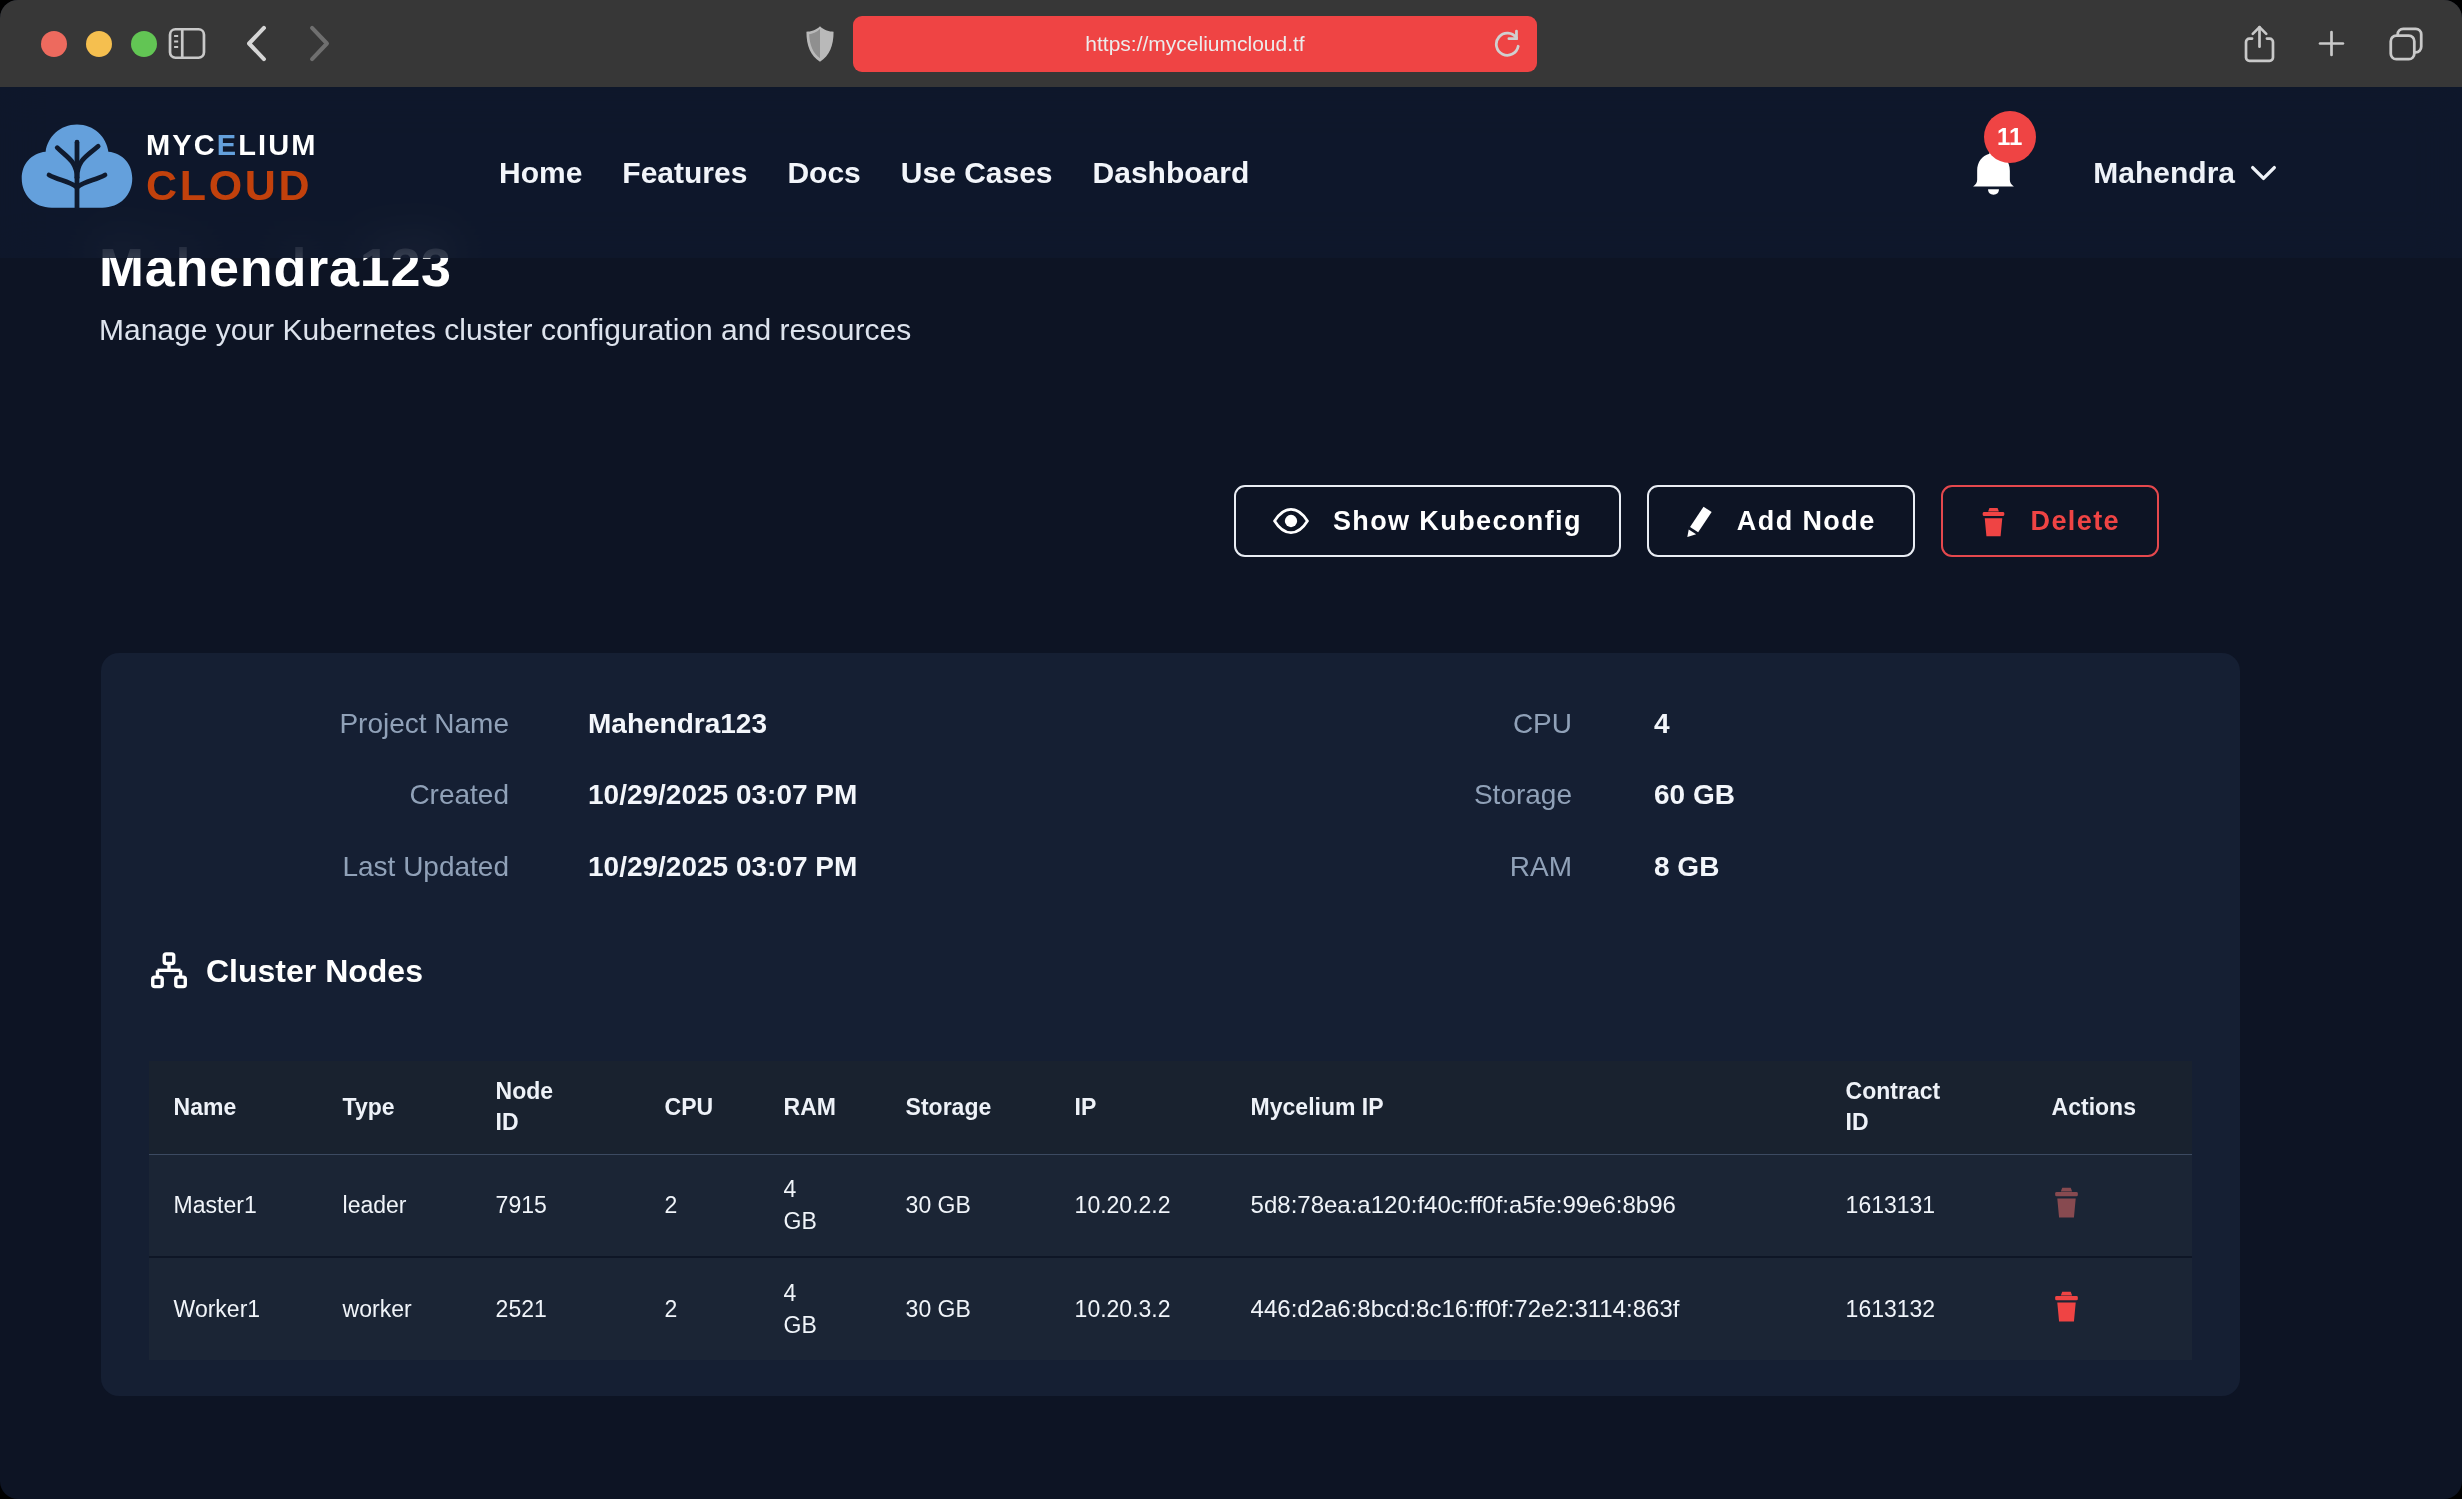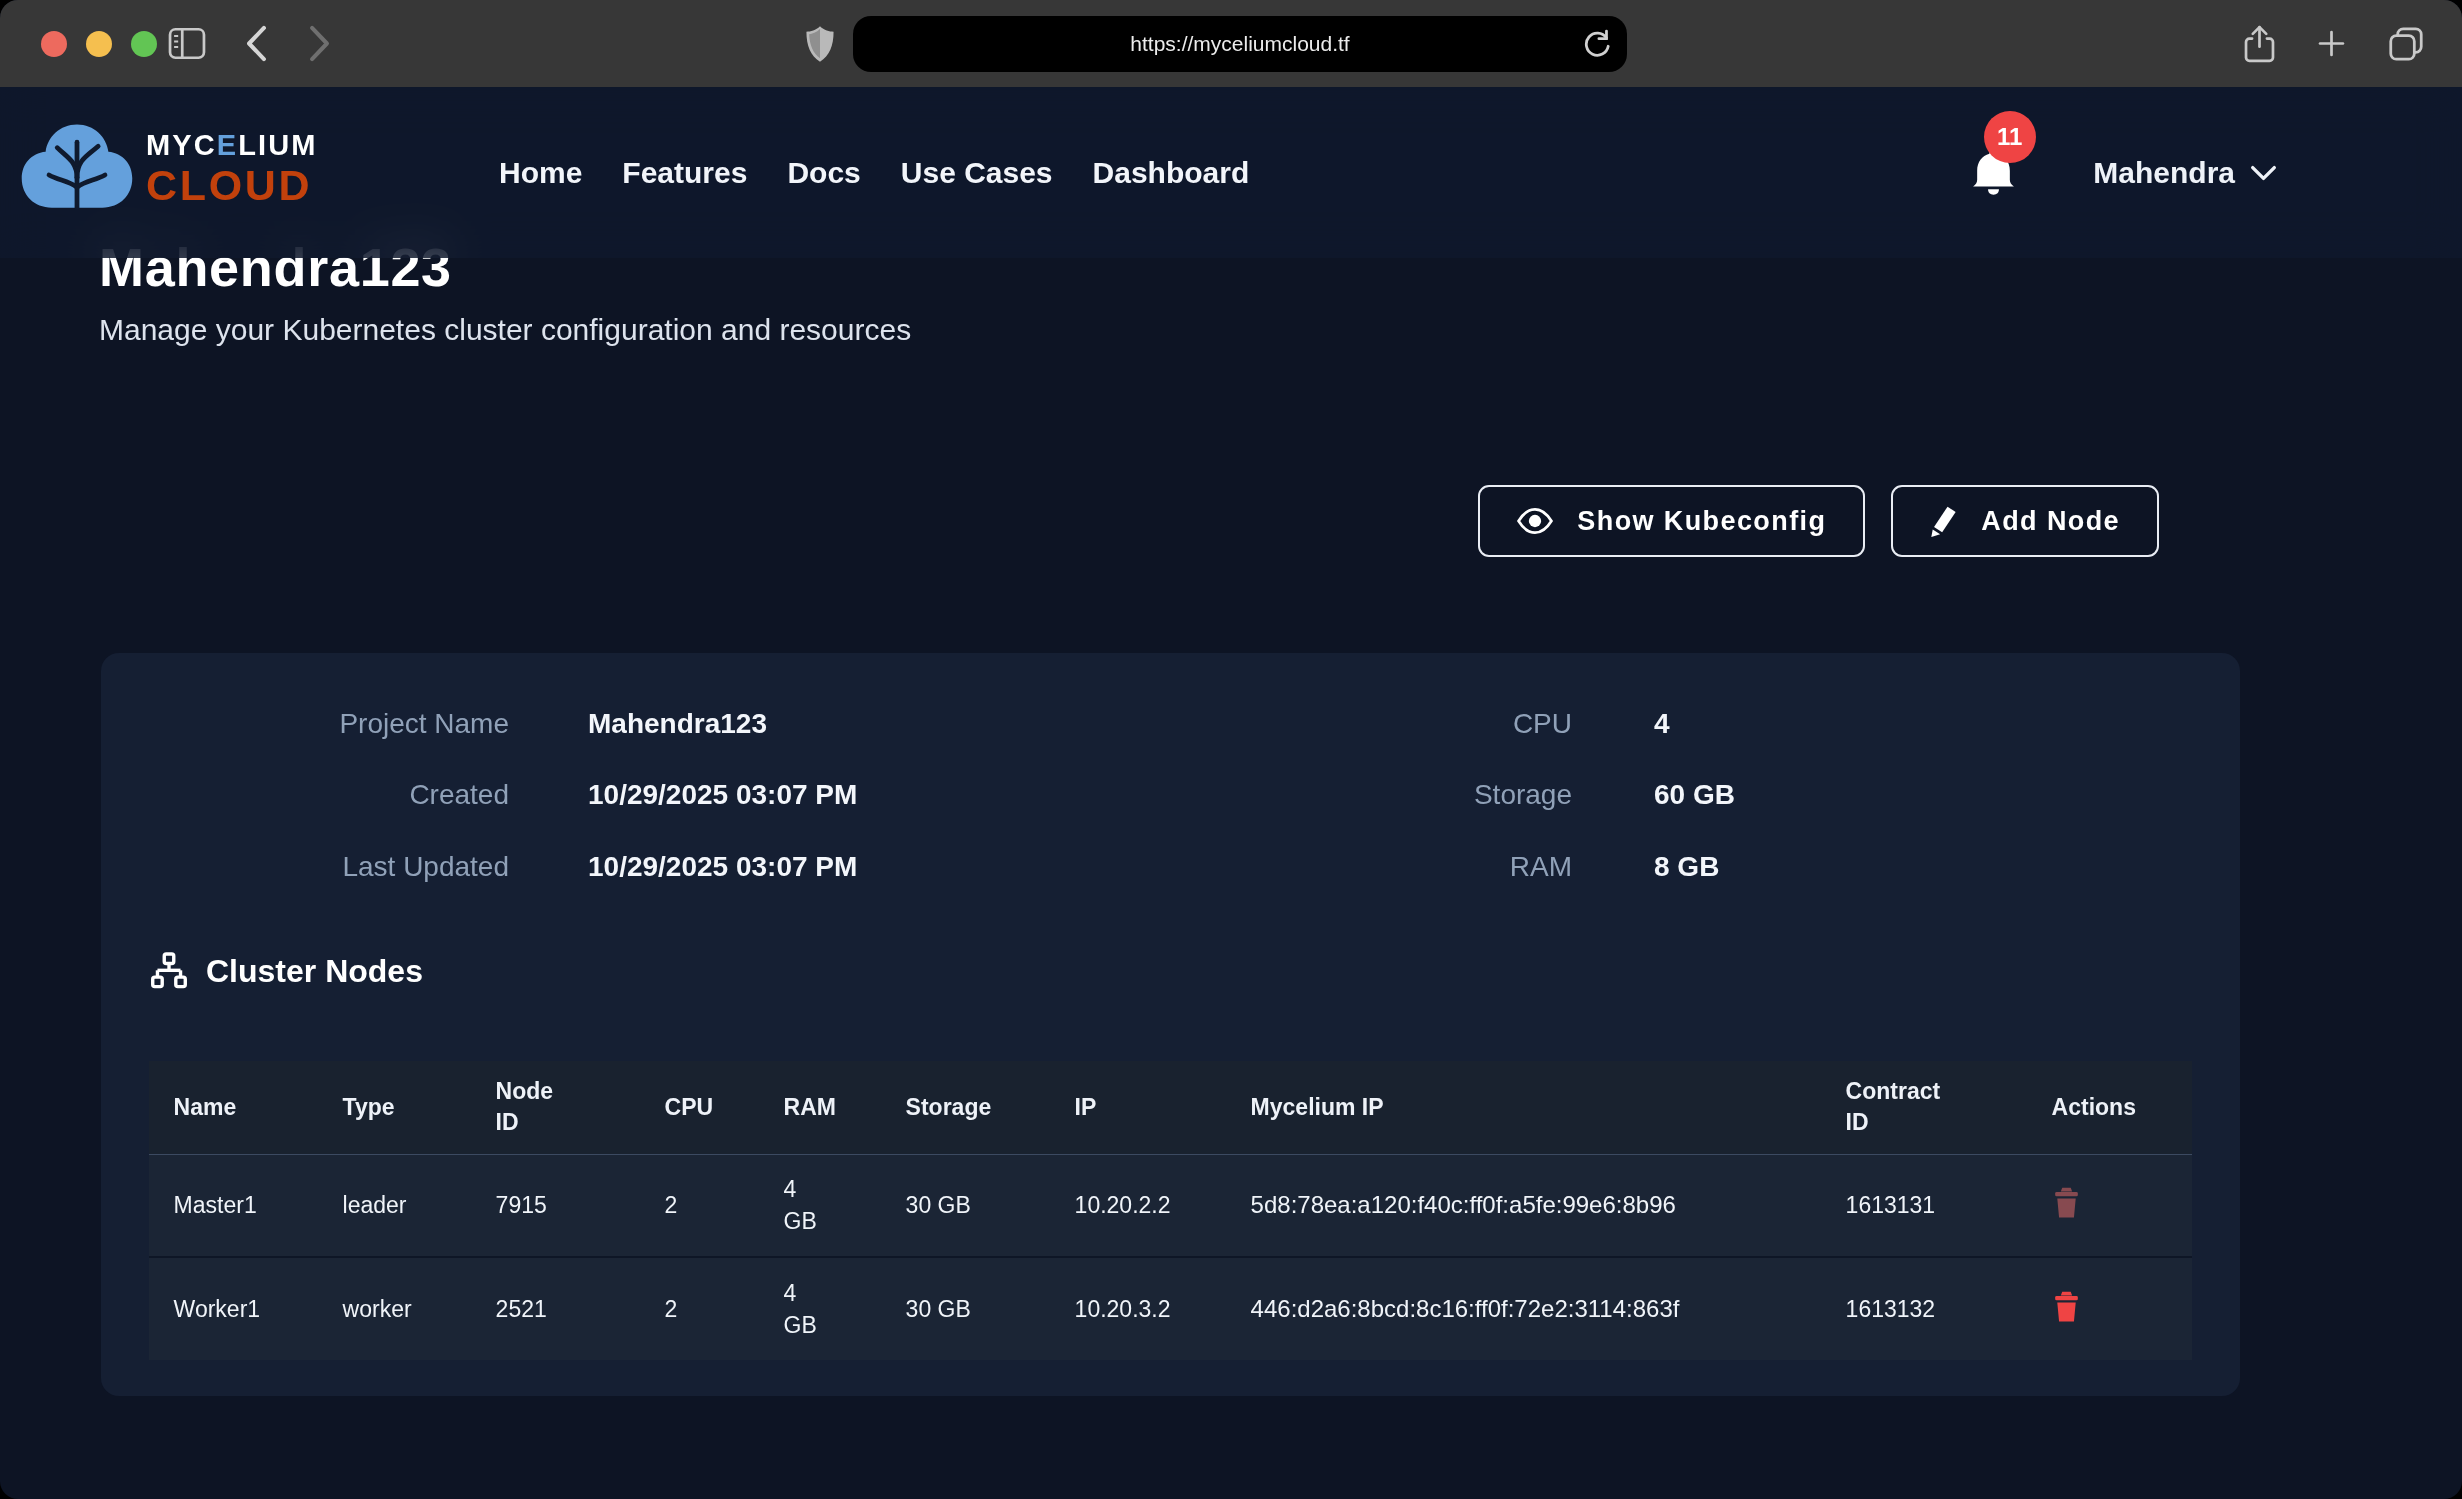--- a/index.html
+++ b/index.html
@@ -9,21 +9,21 @@
   .window { position:relative; width:2462px; height:1499px; background:#0d1424;
             border-radius:18px; overflow:hidden; }
 
   
   .chrome { position:absolute; top:0; left:0; right:0; height:87px; background:#373737; z-index:20; }
   .lights { position:absolute; left:41px; top:31px; display:flex; gap:19px; }
   .light { width:26px; height:26px; border-radius:50%; }
   .light.red{background:#ed6a5e;} .light.yellow{background:#f5bf4f;} .light.green{background:#62c554;}
   .chrome-btn { position:absolute; top:0; height:87px; display:flex; align-items:center; }
   .chrome-center { position:absolute; left:805px; top:0; height:87px; display:flex; align-items:center; gap:18px; }
-  .url-bar { position:relative; width:774px; height:56px; background:#000000; border-radius:18px;
+  .url-bar { position:relative; width:684px; height:56px; background:#ef4444; border-radius:9px;
              display:flex; align-items:center; justify-content:center; }
   .url-text { font-size:21px; color:#ececec; }
   .reload { position:absolute; right:15px; top:13.7px; }
   .chrome-right { position:absolute; right:38px; top:0; height:87px; display:flex; align-items:center; gap:41px; }
 
   
   .page-title { position:absolute; left:99px; top:236px; font-size:54px; font-weight:700;
                 color:#ffffff; z-index:1; letter-spacing:0.7px; }
   .page-subtitle { position:absolute; left:99px; top:313px; font-size:30px; color:#dde3ed; z-index:1; }
 
@@ -197,20 +197,28 @@
         <circle cx="26" cy="19" r="9" fill="#ffffff"></circle>
       </svg>
       <span>Show Kubeconfig</span>
     </button>
     <button class="btn">
       <svg width="27" height="33" viewBox="0 0 40 48" fill="#ffffff">
         <path d="M26 2 L38 10 L18 40 L6 32 Z"></path>
         <path d="M4 36 L15 43 L2 47 Z"></path>
       </svg>
       <span>Add Node</span>
+    </button>
+    <button class="btn btn-delete">
+      <svg width="27" height="33" viewBox="0 0 40 48" fill="#ef4444">
+        <rect x="4" y="10" width="32" height="6" rx="2"></rect>
+        <path d="M14 4 L26 4 L28 9 L12 9 Z"></path>
+        <path d="M7 19 L33 19 L30.5 46 L9.5 46 Z"></path>
+      </svg>
+      <span>Delete</span>
     </button>
   </div>
 
   <section class="card">
 
     <span class="info-label il-left r1">Project Name</span>
     <span class="info-value iv-left r1">Mahendra123</span>
     <span class="info-label il-left r2">Created</span>
     <span class="info-value iv-left r2">10/29/2025 03:07 PM</span>
     <span class="info-label il-left r3">Last Updated</span>

